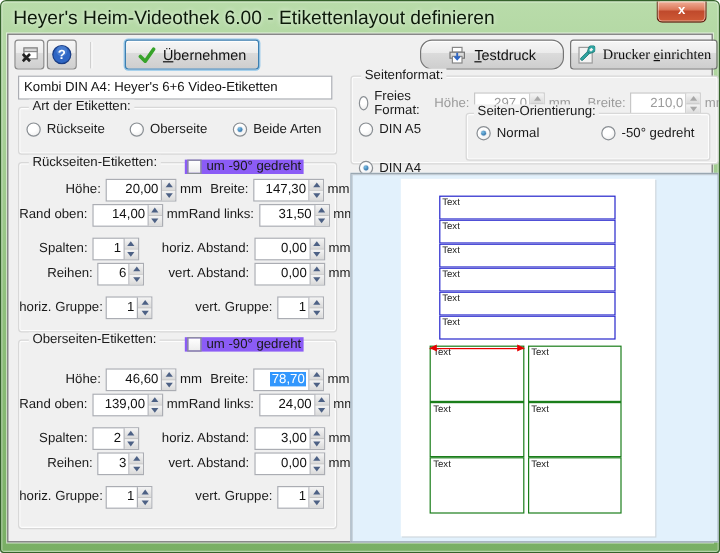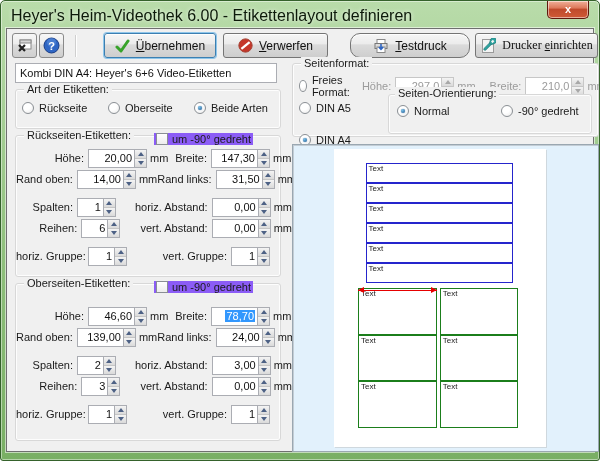--- a/index.html
+++ b/index.html
@@ -142,30 +142,20 @@
 
       <div class="tbtn default" style="left:97px; width:112px;">
         <span class="icon">
           <svg width="15" height="14" viewBox="0 0 15 14">
               <path d="M2 8 L6 12 L13 2" fill="none" stroke="#37a32a" stroke-width="3" stroke-linecap="round" stroke-linejoin="round"></path>
             </svg>
         </span>
         <span><span></span><span class="mn">Ü</span><span>bernehmen</span></span>
       </div>
 
-      <div class="tbtn" style="left:216px; width:105px;">
-        <span class="icon">
-          <svg width="15" height="15" viewBox="0 0 16 16">
-            <circle cx="8" cy="8" r="7" fill="#c5372a" stroke="#7d160c"></circle>
-            <circle cx="8" cy="8" r="7" fill="none" stroke="#e8826f" stroke-width="1" opacity=".5"></circle>
-            <line x1="3.6" y1="11.6" x2="12.4" y2="4.4" stroke="#fff" stroke-width="2.4"></line>
-          </svg>
-        </span>
-        <span><span></span><span class="mn">V</span><span>erwerfen</span></span>
-      </div>
 
       <div class="tbtn" style="left:343px; width:120px;border-radius:10px;">
         <span class="icon">
           <svg width="16" height="16" viewBox="0 0 16 16">
             <rect x="4" y="1.5" width="8" height="4" fill="#fff" stroke="#888"></rect>
             <rect x="2" y="5.5" width="12" height="5" fill="#dcdcdc" stroke="#777"></rect>
             <rect x="4" y="9" width="8" height="5.5" fill="#fff" stroke="#888"></rect>
             <path d="M8 6 L8 11 M5.8 9 L8 11.4 L10.2 9" fill="none" stroke="#2f66c4" stroke-width="1.6"></path>
           </svg>
         </span>
@@ -474,21 +464,21 @@
 
         <div class="subgroup">
           <span class="gcap">Seiten-Orientierung:</span>
           <div class="sub-radios">
             <span class="ritem" style="width:104px;">
               <span class="radio on"></span>
               <span>Normal</span>
             </span>
             <span class="ritem">
               <span class="radio"></span>
-              <span>-90° gedreht</span>
+              <span>-50° gedreht</span>
             </span>
           </div>
         </div>
       </div>
 
       <div class="preview">
         <div class="page">
             <div class="pbox" style="left: 31.5px; top: 14px; width: 147.3px; height: 20px; border-color: rgb(37, 37, 204);">
               <span class="pbox-t">Text</span>
             </div>

